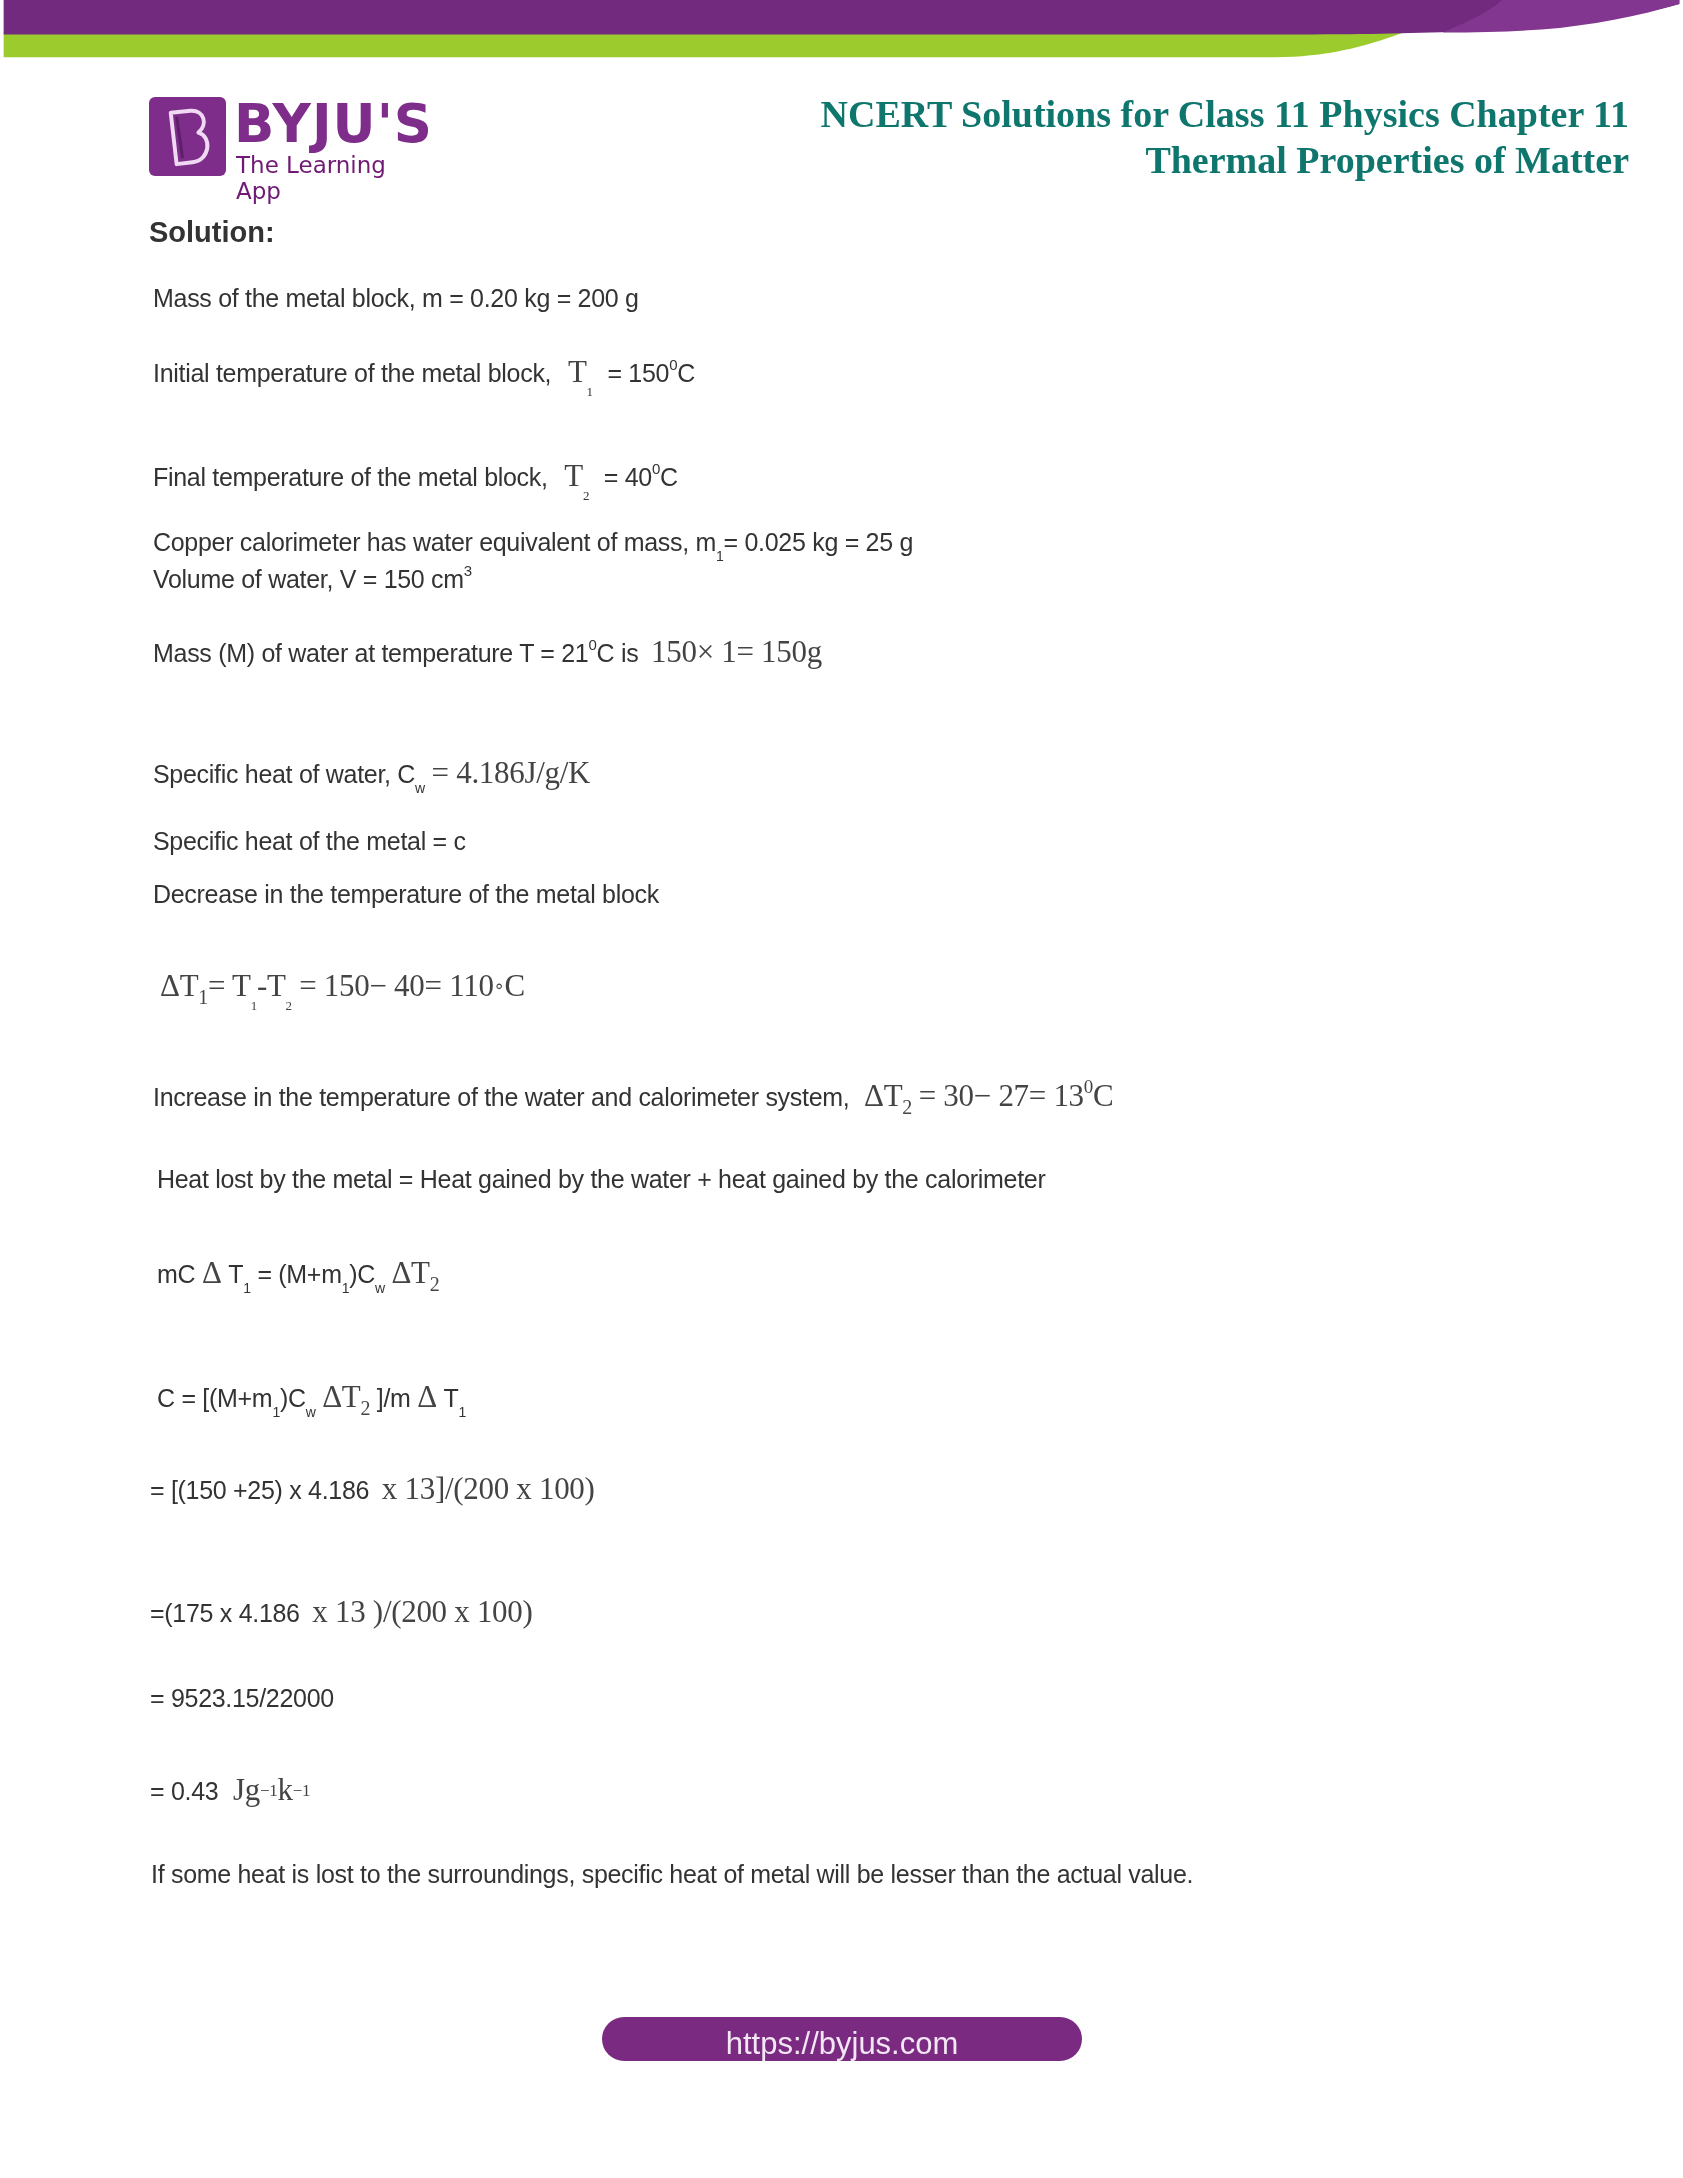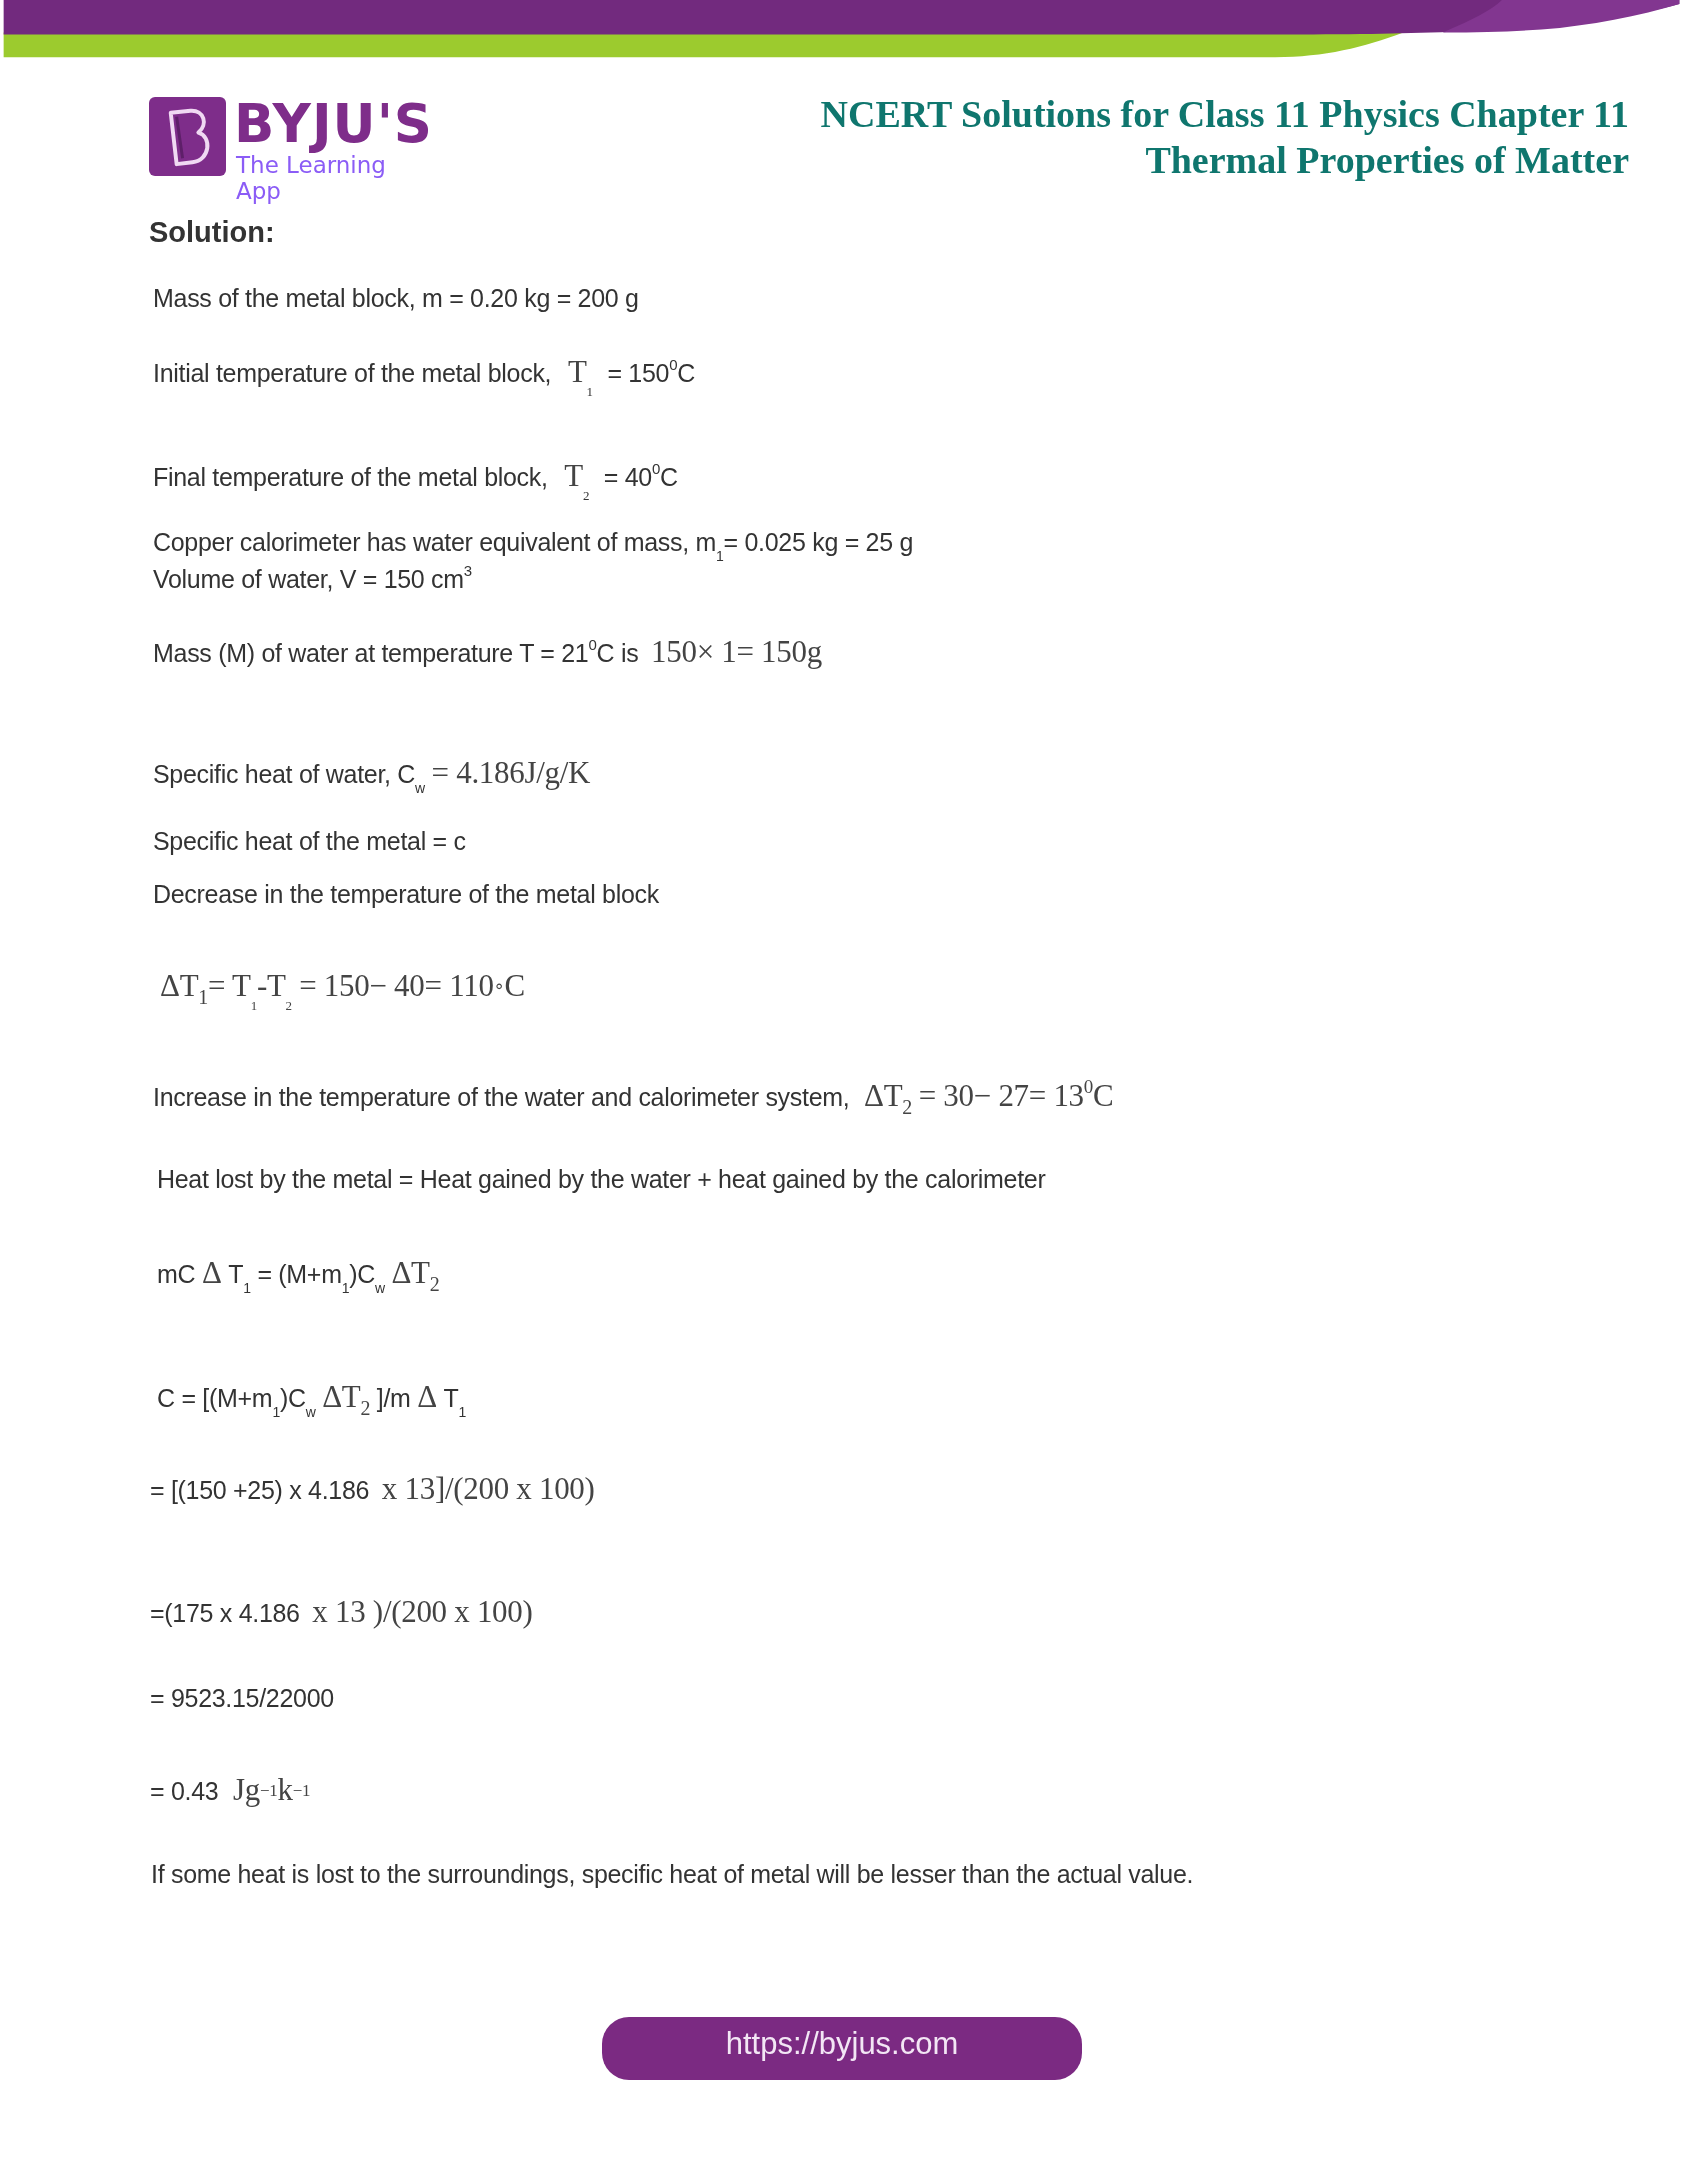--- a/index.html
+++ b/index.html
@@ -15,21 +15,21 @@
     .logo-box {
       position: absolute; left: 0; top: 0; width: 77px; height: 79px;
       background: #7e2d8a; border-radius: 6px;
     }
     .logo-box svg { position: absolute; left: 0; top: 0; }
     .logo-word {
       position: absolute; left: 85px; top: -4px; font-size: 53px; font-weight: bold;
       color: #7e2d8a; letter-spacing: 1px; font-family: "DejaVu Sans", sans-serif;
     }
     .logo-tag {
-      position: absolute; left: 87px; top: 55px; font-size: 23px; color: #8b5cf6;
+      position: absolute; left: 87px; top: 55px; font-size: 23px; color: #701a75;
       font-family: "DejaVu Sans", sans-serif;
     }
 
     .doc-title {
       position: absolute; right: 54px; top: 91px; text-align: right;
       font-family: "Liberation Serif", serif; font-weight: bold; color: #0f766e;
       font-size: 38px; line-height: 46px;
     }
 
     .solution-label {
@@ -41,21 +41,21 @@
       letter-spacing: -0.3px;
     }
     .math { font-family: "Liberation Serif", serif; font-size: 31px; color: #444; }
     .sub { font-size: 14px; vertical-align: -10px; }
     .sup { font-size: 15px; vertical-align: 12px; }
     .msub { font-size: 20px; vertical-align: -8px; }
     .msup { font-size: 19px; vertical-align: 13px; }
     .tinysub { font-size: 13px; vertical-align: -14px; font-family: "Liberation Serif", serif; }
 
     .footer-pill {
-      position: absolute; left: 602px; top: 2017px; width: 480px; height: 63px;
+      position: absolute; left: 602px; top: 2017px; width: 480px; height: 44px;
       background: #7b2a82; border-radius: 27px;
       color: #f3e6f5; font-size: 31px; text-align: center; line-height: 53px;
     }
   </style>
 </head>
 <body>
 
 <div class="banner">
   <svg width="1683" height="69" viewBox="0 0 1700 70">
     <path d="M0 33 L0 58 L1290 58 C1340 58 1380 48 1420 33 Z" fill="#9ccb2e"></path>

